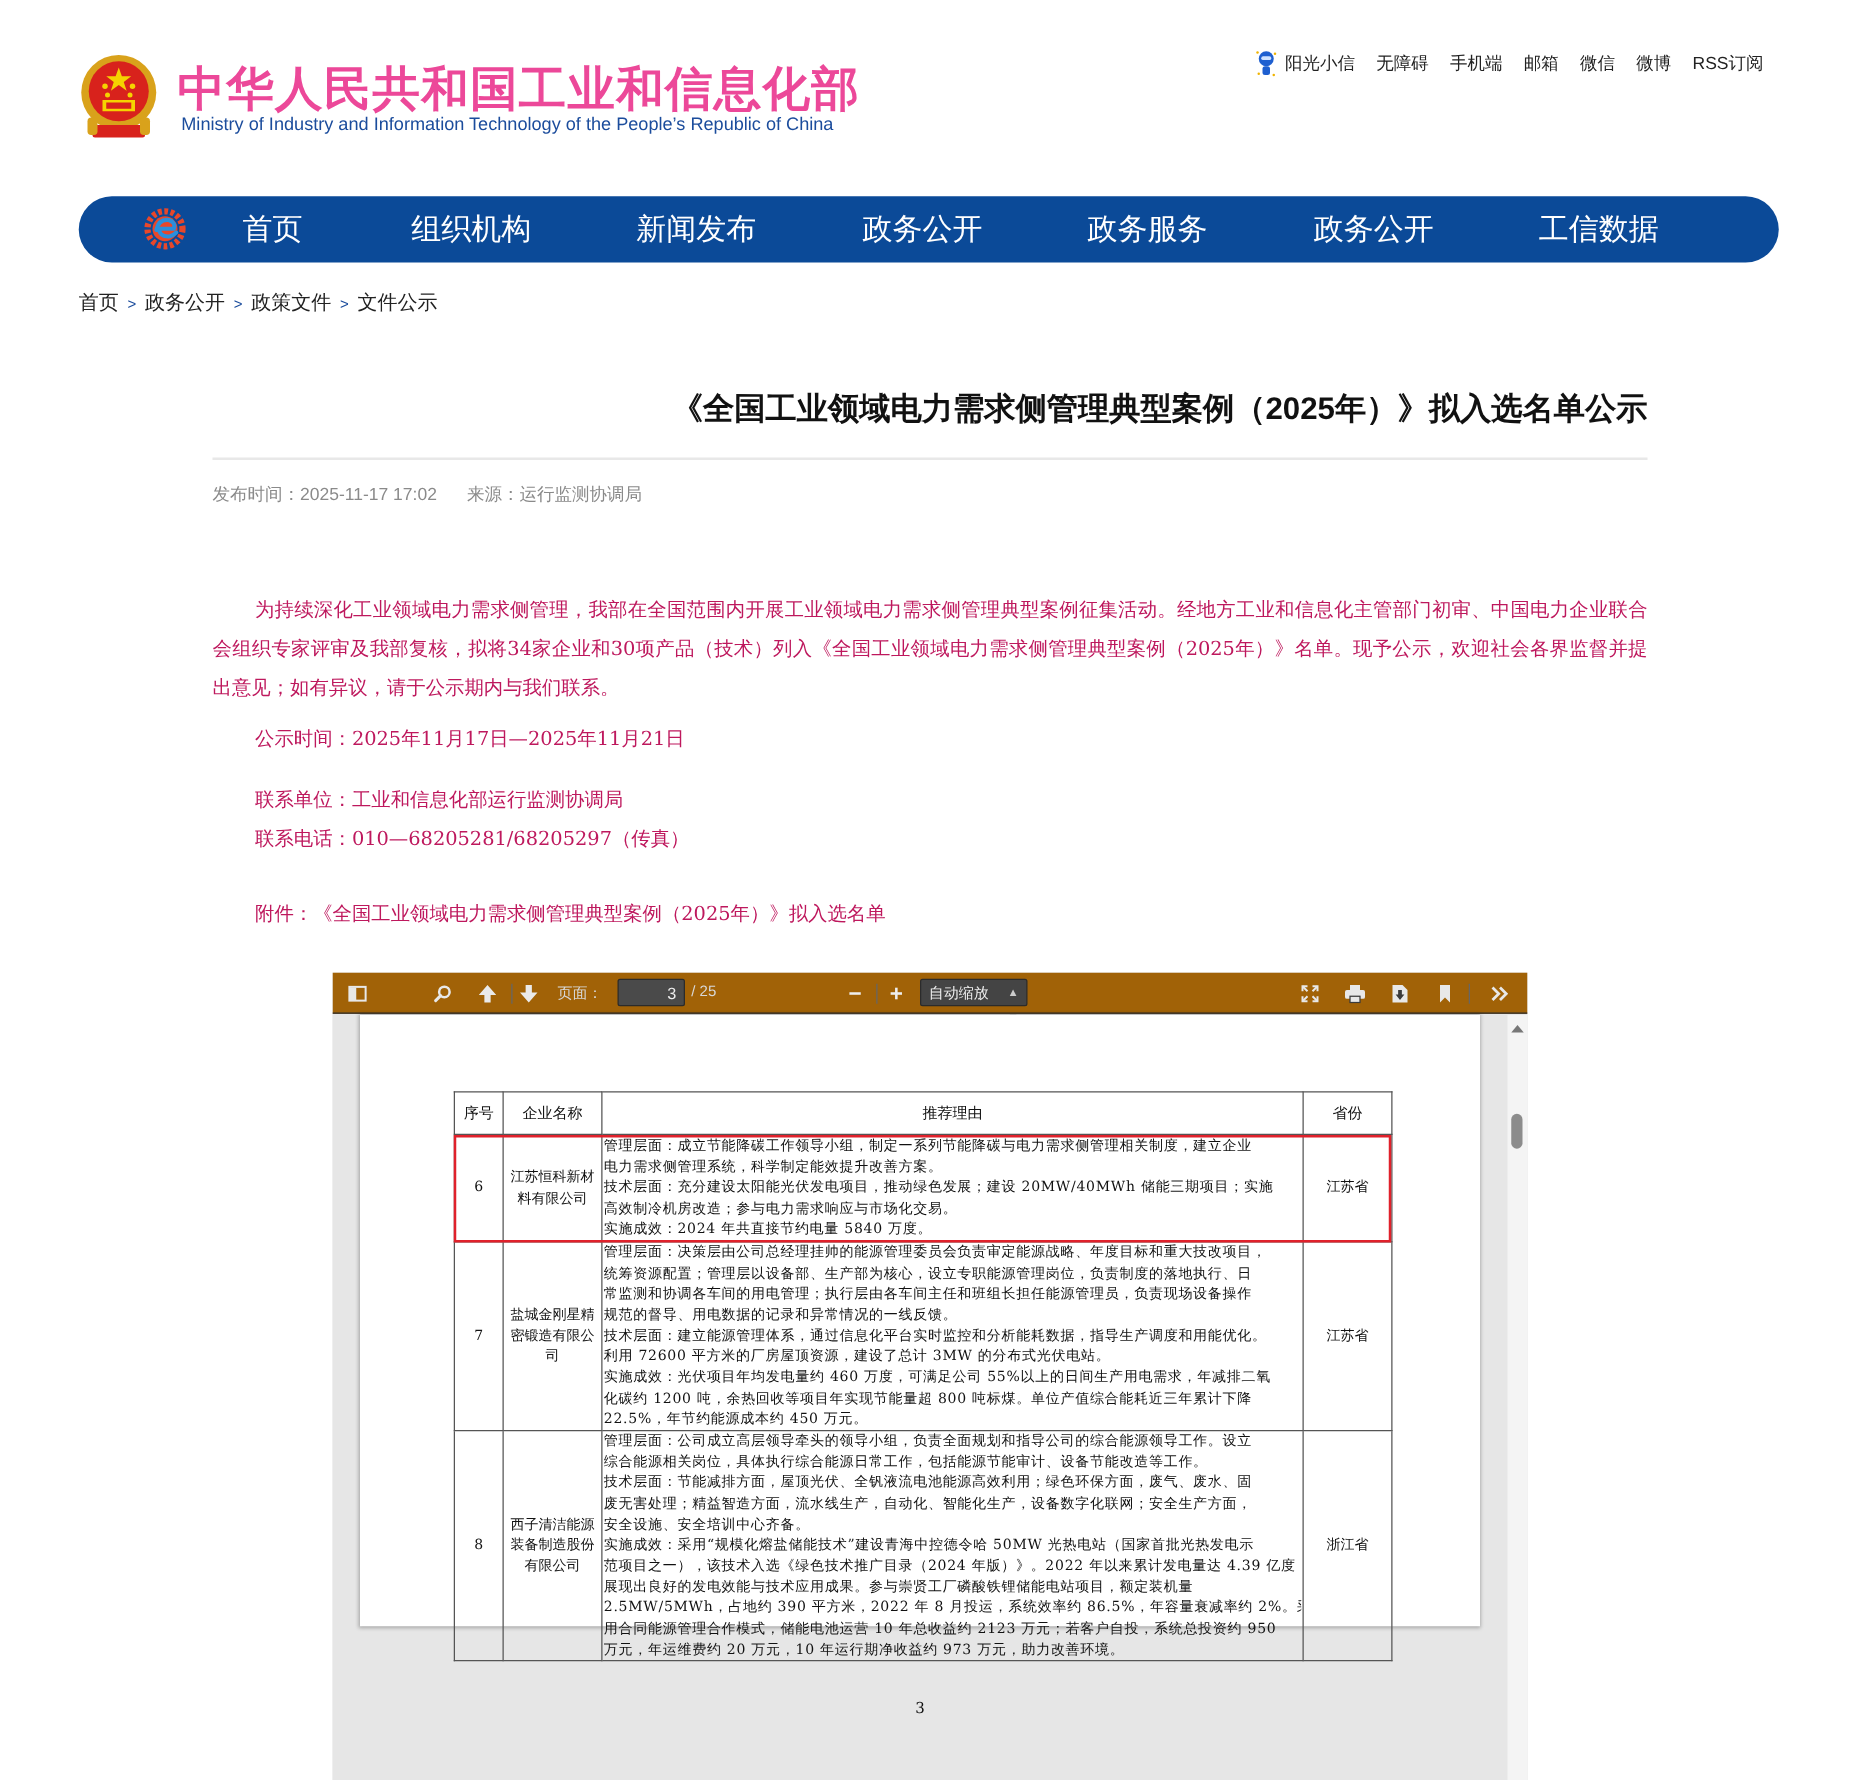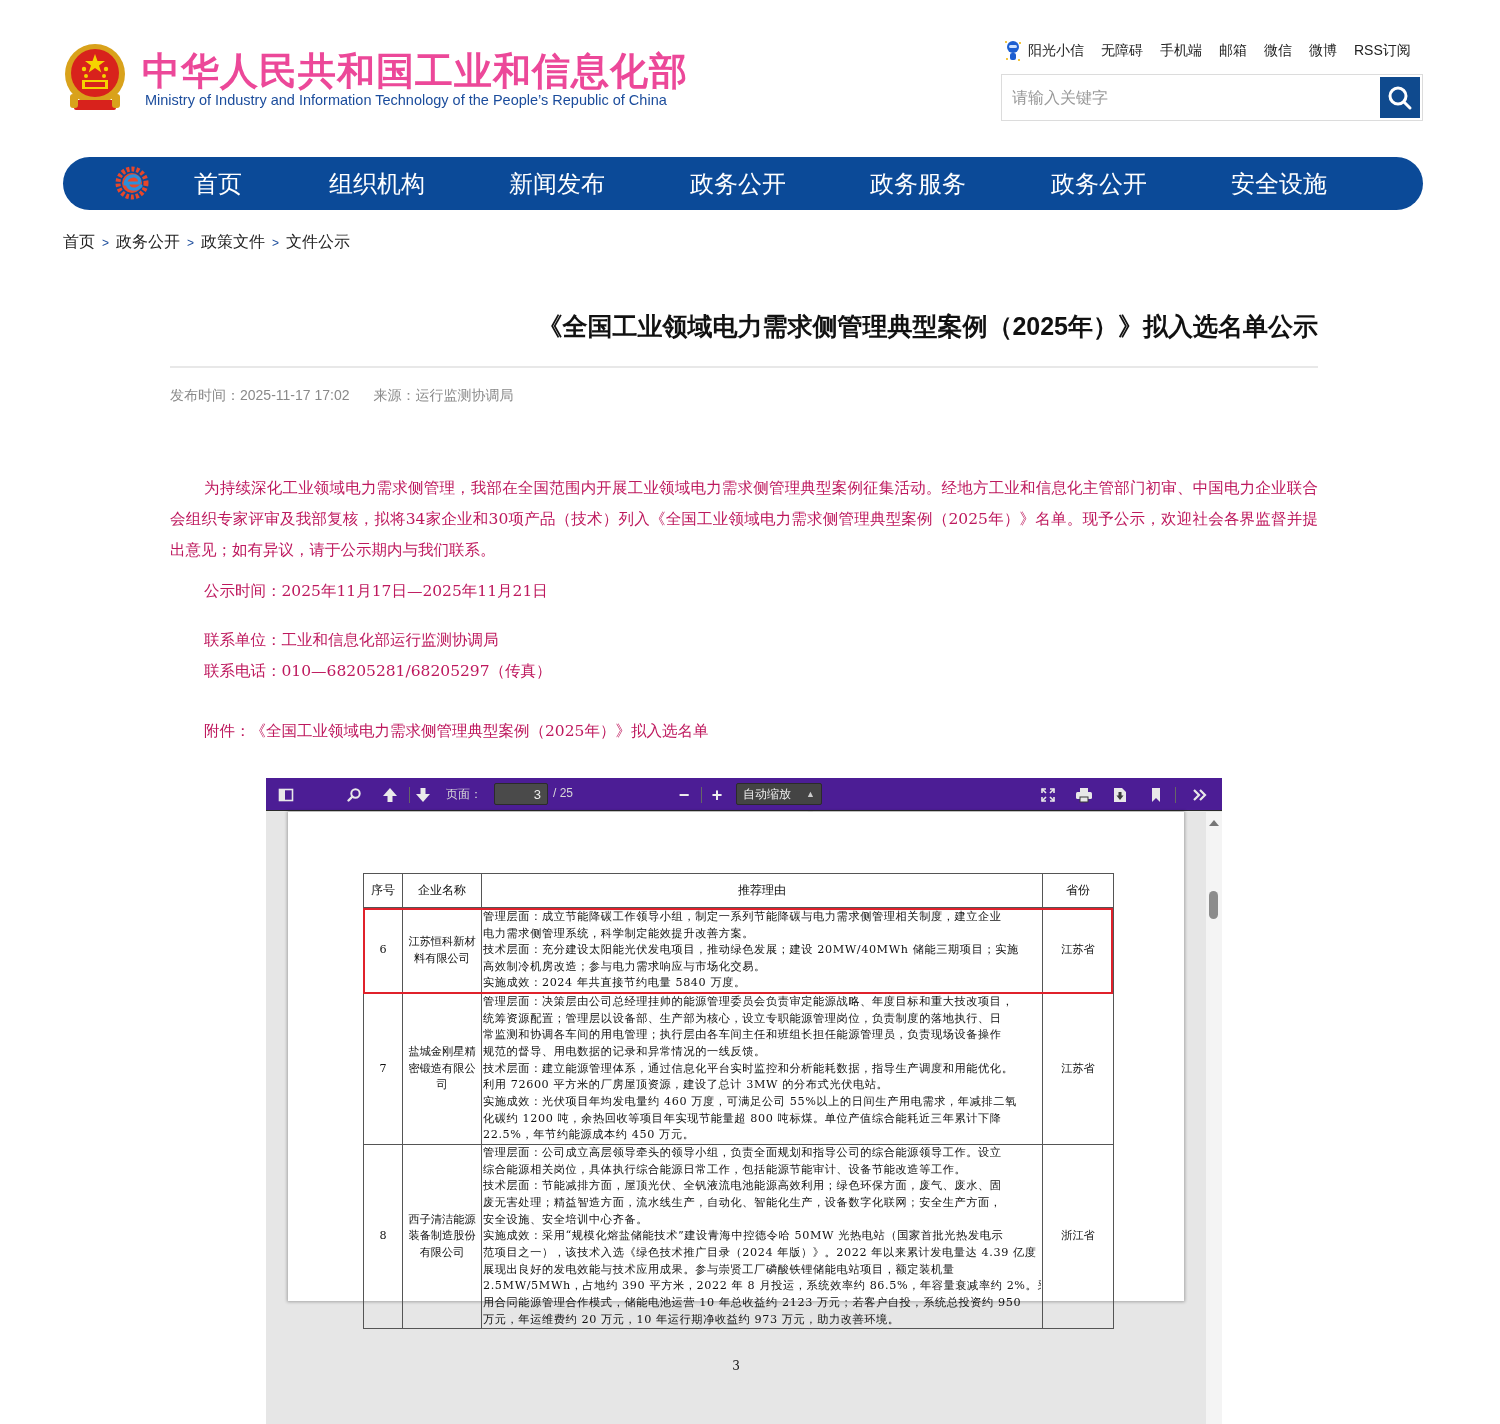--- a/index.html
+++ b/index.html
@@ -37,21 +37,21 @@
   .title-rule { position: absolute; left: 170px; top: 366px; width: 1148px; height: 2px; background: #e8e8e8; }
   .meta { position: absolute; left: 170px; top: 387px; width: 1148px; text-align: left; font-size: 14px; color: #8a8a8a; white-space: nowrap; }
   .meta span + span { margin-left: 24px; }
 
   .body-text { position: absolute; left: 170px; width: 1148px; font-family: "DejaVu Serif", "Liberation Serif", serif; font-size: 15.5px; color: #be185d; }
   .para { top: 473px; line-height: 31px; text-indent: 34px; text-align: justify; }
   .info-line { left: 204px; width: auto; white-space: nowrap; line-height: 31px; }
 
   
   .pdf { position: absolute; left: 266px; top: 778px; width: 956px; height: 646px; background: #e6e6e6; overflow: hidden; }
-  .pdf-toolbar { position: absolute; left: 0; top: 0; width: 956px; height: 33px; background: #4c1d95; border-bottom: 1px solid #2a2a2a; }
+  .pdf-toolbar { position: absolute; left: 0; top: 0; width: 956px; height: 33px; background: #a16207; border-bottom: 1px solid #2a2a2a; }
   .tb-btn { position: absolute; top: 5px; width: 24px; height: 24px; display: flex; align-items: center; justify-content: center; cursor: pointer; }
   .tb-label { position: absolute; top: 8px; font-size: 12px; color: #d8d8d8; white-space: nowrap; }
   .page-input { position: absolute; left: 228px; top: 5px; width: 54px; height: 22px; background: #4a4a4a; border: 1px solid #2b2b2b; border-radius: 2px; color: #eee; font-size: 13px; text-align: right; padding-right: 6px; font-family: "Liberation Sans", sans-serif; outline: none; }
   .tb-sep { position: absolute; top: 9px; width: 1px; height: 16px; background: #666; }
   .zoom-select { position: absolute; left: 470px; top: 5px; width: 86px; height: 22px; background: #444; border: 1px solid #2b2b2b; border-radius: 2px; color: #eee; font-size: 12px; line-height: 20px; padding-left: 6px; cursor: pointer; white-space: nowrap; }
   .zoom-select .arrows { position: absolute; right: 6px; top: 0; font-size: 9px; color: #ccc; }
 
   .pdf-scrollarea { position: absolute; left: 0; top: 34px; width: 940px; height: 612px; background: #e6e6e6; }
   .pdf-vscroll { position: absolute; left: 940px; top: 34px; width: 16px; height: 612px; background: #f4f4f4; }
   .pdf-vscroll .up { position: absolute; left: 3px; top: 8px; width: 0; height: 0; border-left: 5px solid transparent; border-right: 5px solid transparent; border-bottom: 6px solid #777; }
@@ -102,44 +102,35 @@
     </svg>
     <span class="lnk">阳光小信</span>
     <span class="lnk">无障碍</span>
     <span class="lnk">手机端</span>
     <span class="lnk">邮箱</span>
     <span class="lnk">微信</span>
     <span class="lnk">微博</span>
     <span class="lnk">RSS订阅</span>
   </div>
 
-  <div class="search-box">
-    <input type="text" placeholder="请输入关键字" style="">
-    <div class="search-btn">
-      <svg width="26" height="26" viewBox="0 0 26 26">
-        <circle cx="11" cy="11" r="8" fill="none" stroke="#fff" stroke-width="3"></circle>
-        <line x1="17" y1="17" x2="23" y2="23" stroke="#fff" stroke-width="3" stroke-linecap="round"></line>
-      </svg>
-    </div>
-  </div>
 </div>
 
 <div class="nav">
   <svg class="nav-logo" viewBox="0 0 34 34">
     <circle cx="17" cy="17" r="14" fill="none" stroke="#e8472a" stroke-width="5" stroke-dasharray="3 2"></circle>
     <circle cx="17" cy="17" r="10" fill="#e8472a"></circle>
     <path d="M10 18 Q12 9 20 10 Q26 12 24 17 L12 17 Q13 24 21 23 Q24 22 26 20" fill="none" stroke="#2a8fdc" stroke-width="3.2" stroke-linecap="round"></path>
   </svg>
   <div class="nav-item" style="left:131px">首页</div>
   <div class="nav-item" style="left:266px">组织机构</div>
   <div class="nav-item" style="left:446px">新闻发布</div>
   <div class="nav-item" style="left:627px">政务公开</div>
   <div class="nav-item" style="left:807px">政务服务</div>
   <div class="nav-item" style="left:988px">政务公开</div>
-  <div class="nav-item" style="left:1168px">安全设施</div>
+  <div class="nav-item" style="left:1168px">工信数据</div>
 </div>
 
 <div class="breadcrumb">
   <span class="crumb">首页</span>
   <span class="sep">&gt;</span>
   <span class="crumb">政务公开</span>
   <span class="sep">&gt;</span>
   <span class="crumb">政策文件</span>
   <span class="sep">&gt;</span>
   <span class="crumb">文件公示</span>

